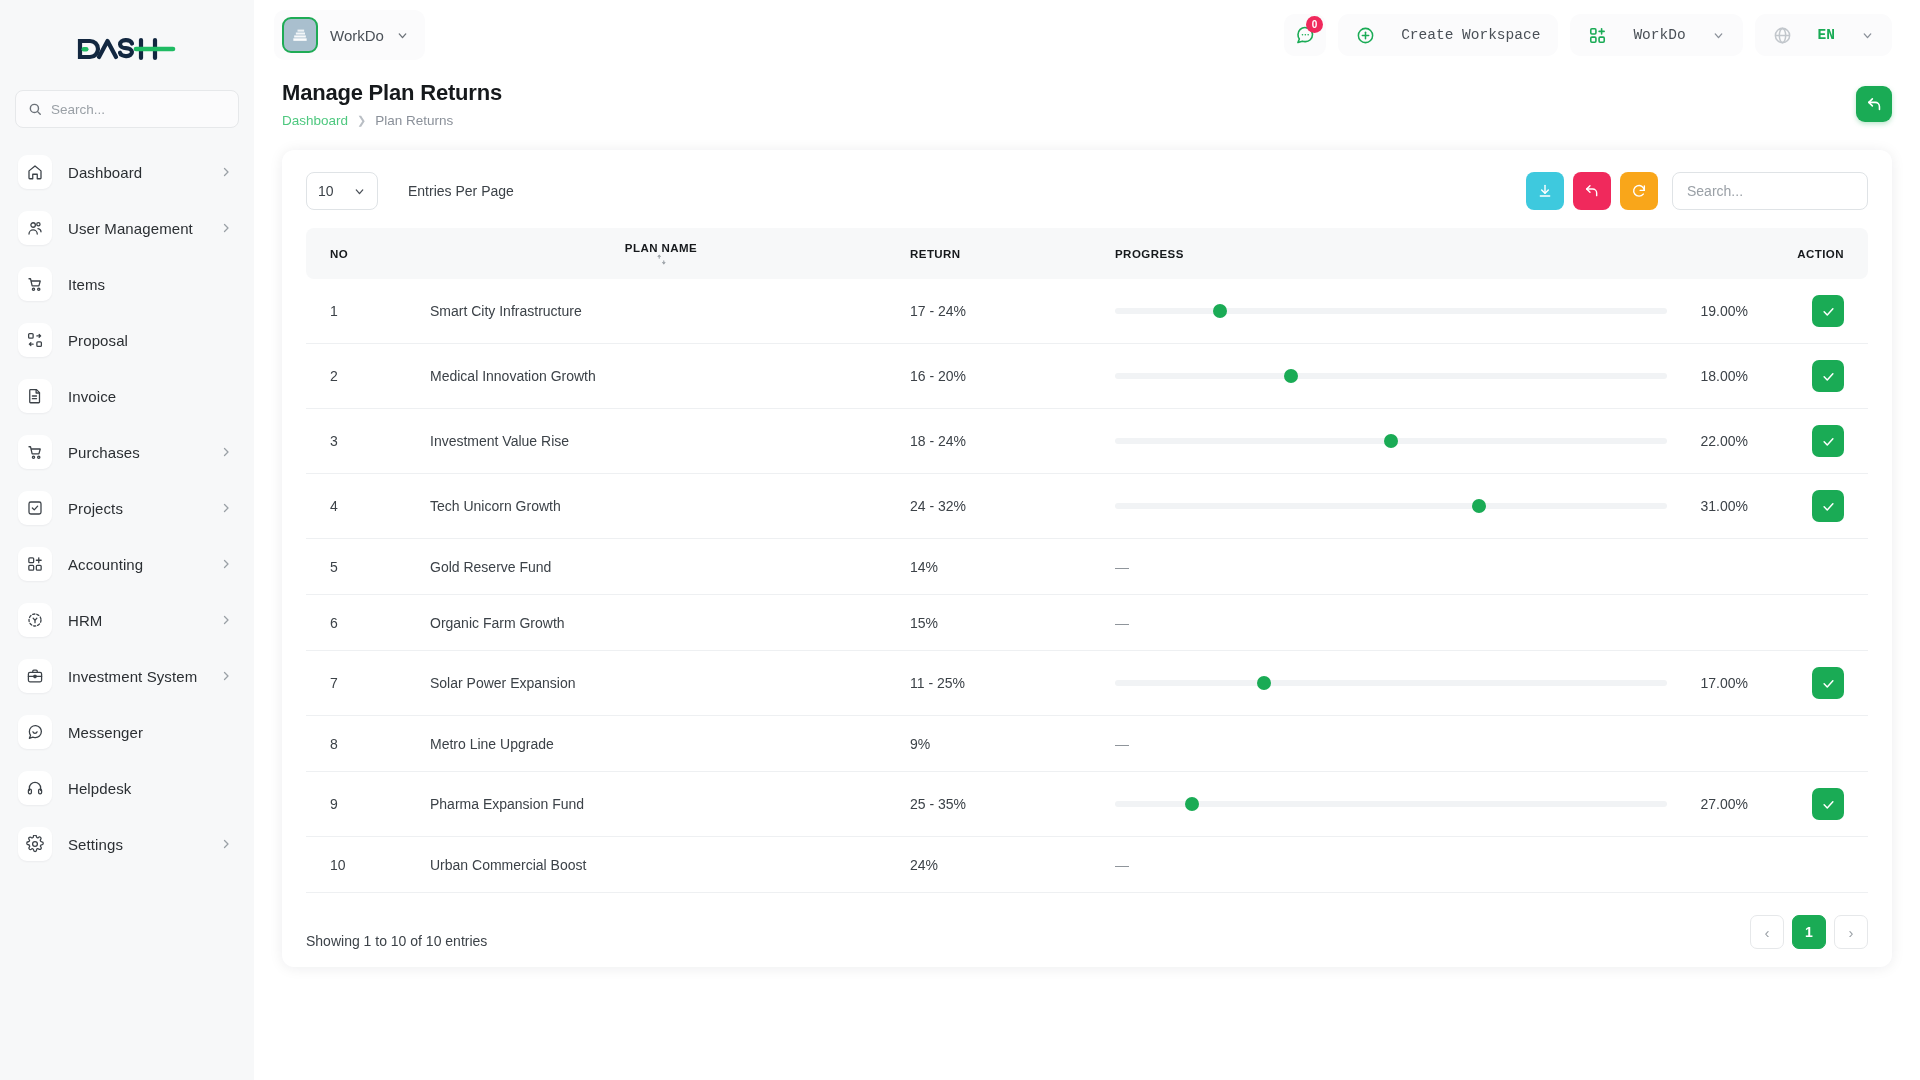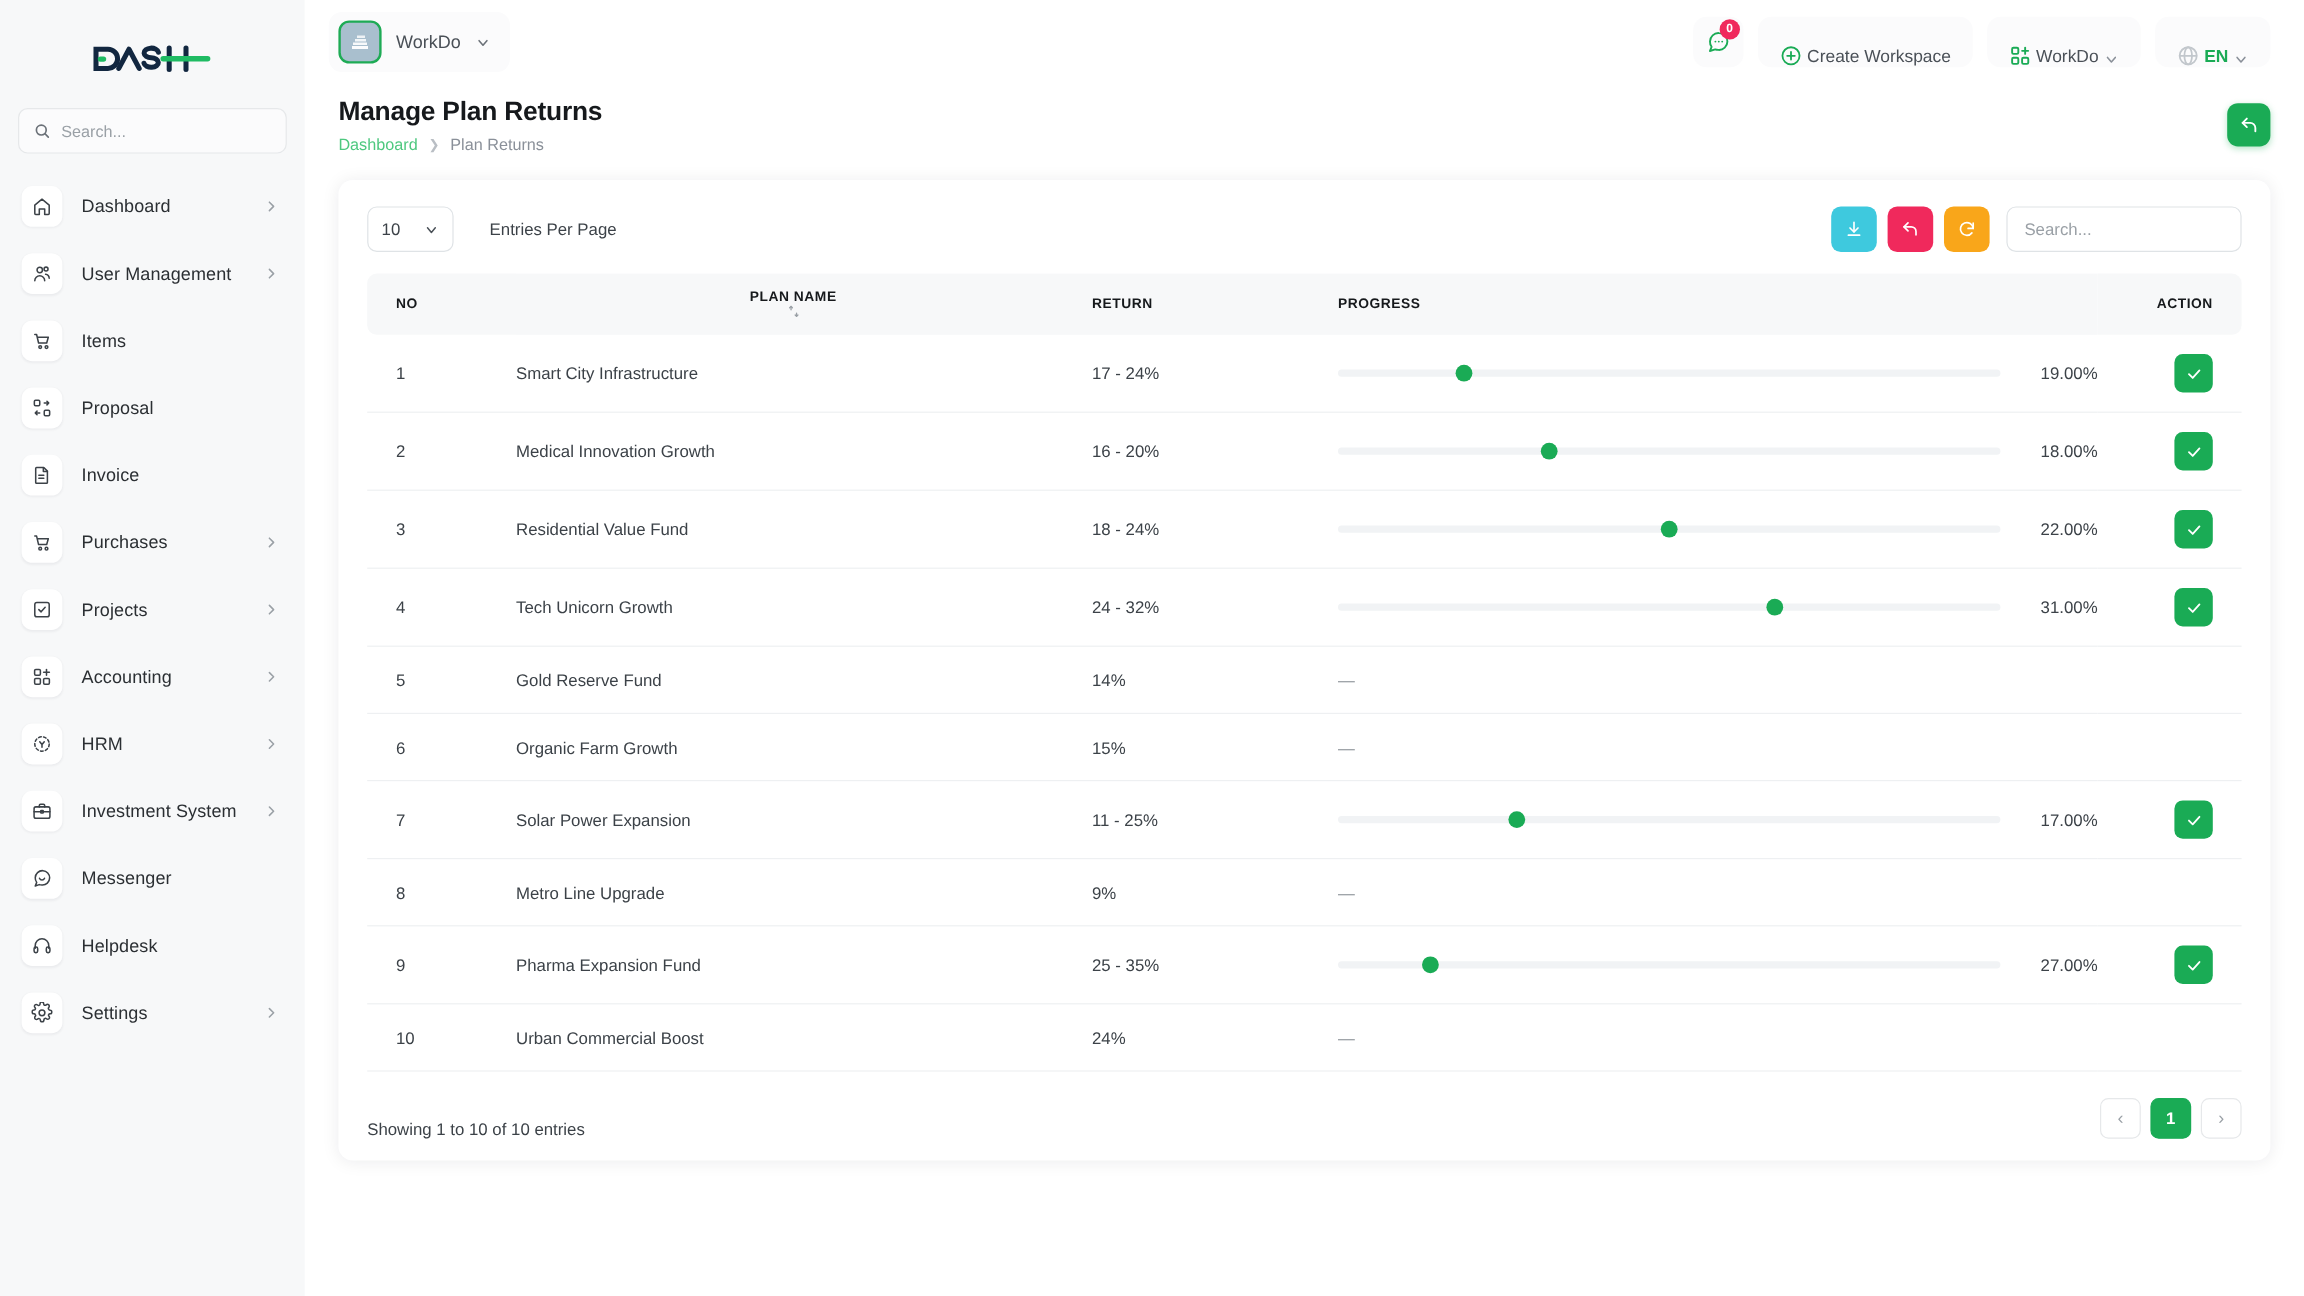--- a/index.html
+++ b/index.html
@@ -66,21 +66,21 @@
     display:flex;align-items:center;justify-content:center;position:relative;cursor:pointer;
   }
   .badge {
     position:absolute; top:2px; right:3px; min-width:17px;height:17px;
     border-radius:9px; background:#f0295c; color:#fff;
     font-size:10px; display:flex;align-items:center;justify-content:center;
     padding:0 4px; font-weight:600;
   }
   .pill-btn {
     height:42px; border-radius:11px; background:#fbfbfc;
-    display:flex;align-items:flex-end;gap:4px;padding:0 18px;cursor:pointer;
+    display:flex;align-items:center;gap:26px;padding:0 18px;cursor:pointer;font-family:Liberation Mono, monospace;
   }
   .pill-btn .txt { font-size:14.5px;color:#4a5057; }
   .pill-btn .txt.green { color:#1aab55; font-weight:600; }
 
   
   .titlebar {
     padding: 10px 28px 0 28px; display:flex; align-items:center;
   }
   .page-title { font-size:22px; font-weight:700; color:#16191c; letter-spacing:-.2px; }
   .crumbs { margin-top:7px; display:flex; align-items:center; gap:9px; font-size:13.5px; }
@@ -556,21 +556,21 @@
                   </div>
                 </td>
                 <td><span class="act-btn">
                     <svg width="15" height="15" viewBox="0 0 24 24" fill="none" stroke="#fff" stroke-width="2.4">
                       <polyline points="5 12.5 10 17.5 19 7.5" stroke-linecap="round" stroke-linejoin="round"></polyline>
                     </svg>
                   </span></td>
               </tr>
               <tr>
                 <td>3</td>
-                <td>Residential Value Fund</td>
+                <td>Investment Value Rise</td>
                 <td>18 - 24%</td>
                 <td>
                   <div class="prog-wrap">
                     <span class="prog-track">
                       <span class="prog-dot" style="left:50%"></span>
                     </span>
                     <span class="prog-val">22.00%</span>
                   </div>
                 </td>
                 <td><span class="act-btn">

